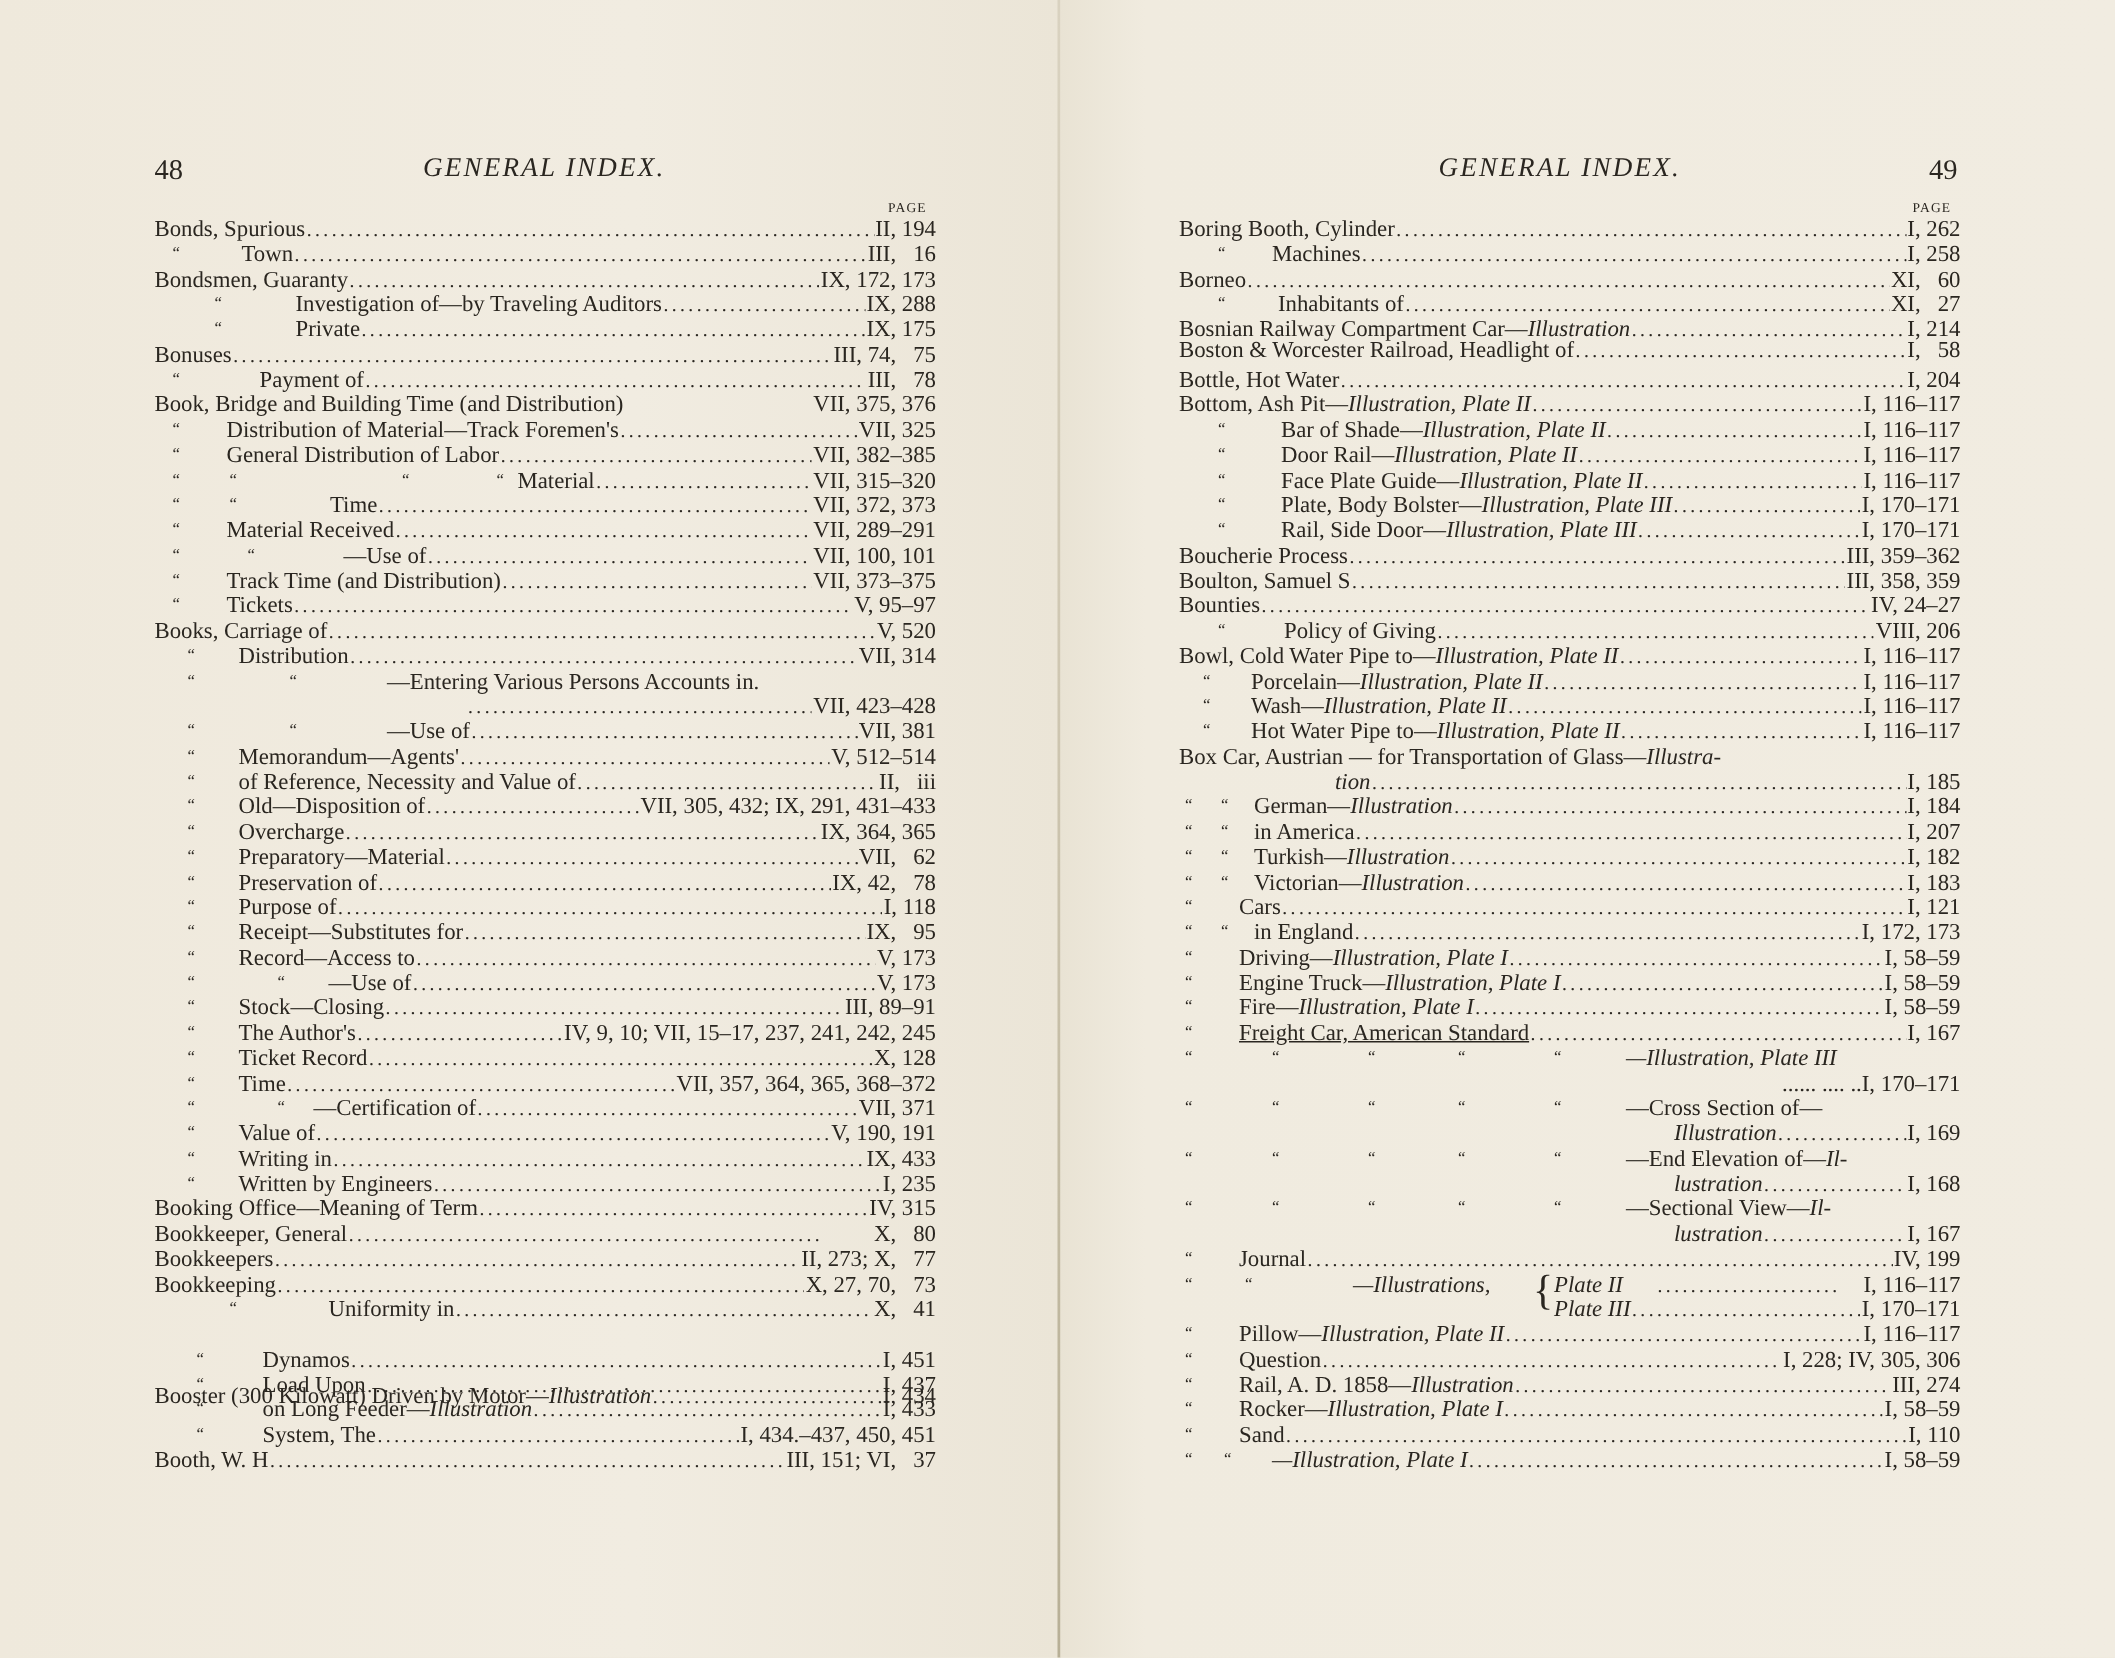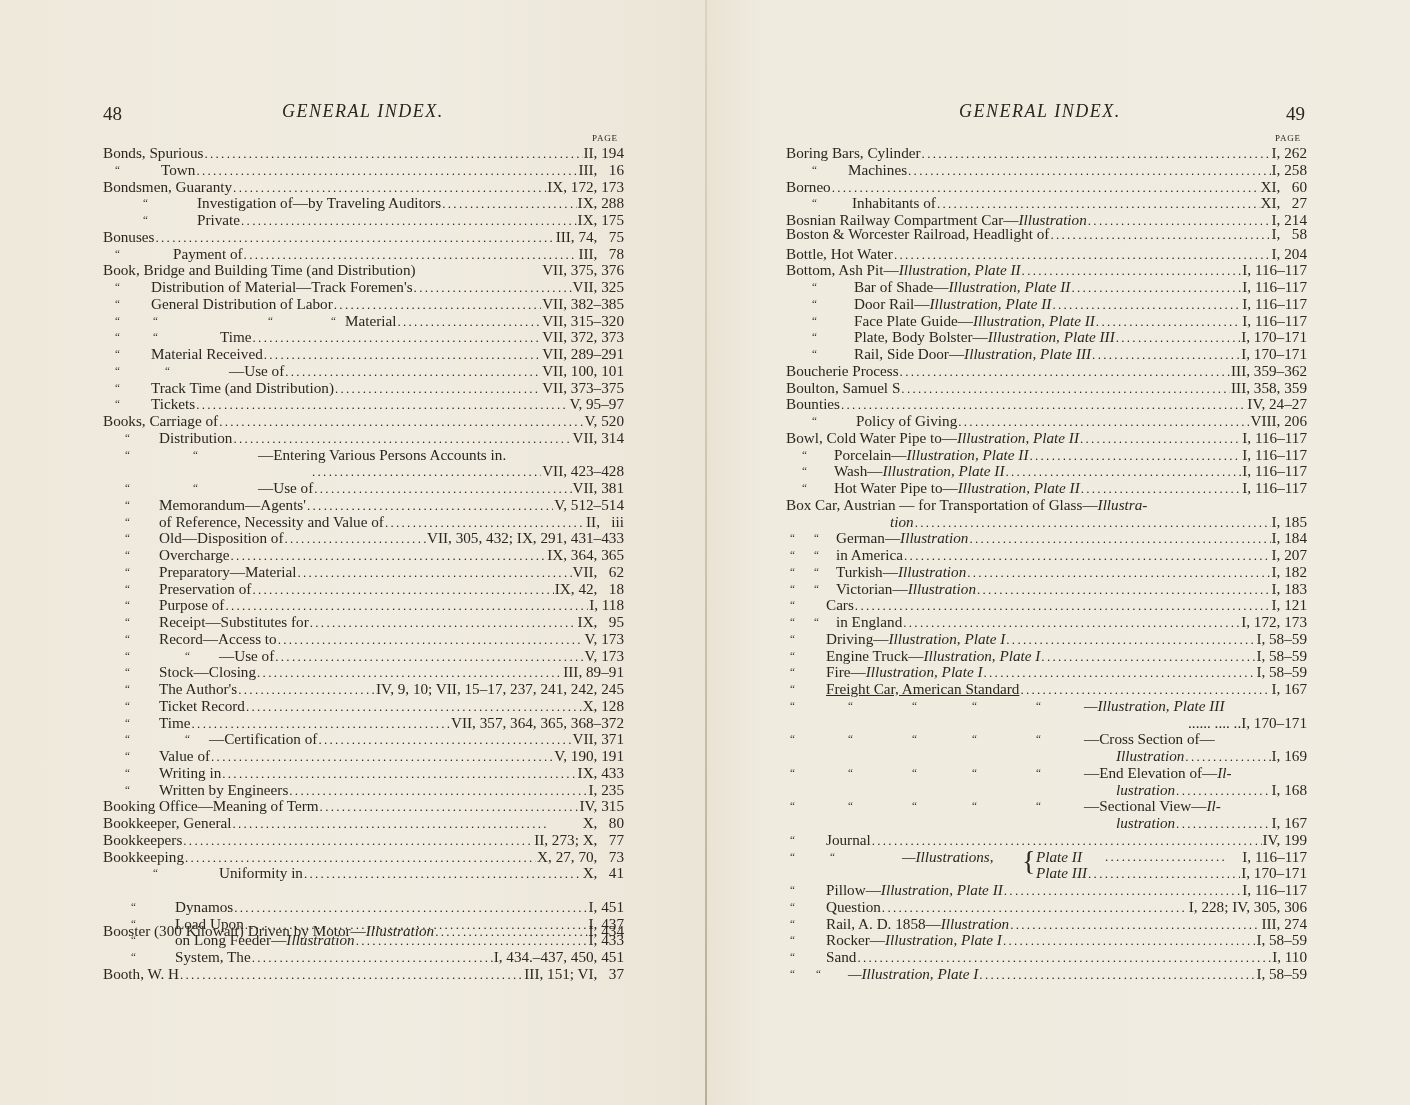--- a/index.html
+++ b/index.html
@@ -207,21 +207,21 @@
         <div class="line" style="top: 418.75px; width: 100%;">
           <span class="ditto" style="position: absolute; left: 22px;">“</span>
           <span class="txt" style="padding-left: 56px;"><span>Preparatory—Material</span></span>
           <span class="lead"></span>
           <span class="ref" style="white-space: pre;">VII,   62</span>
         </div>
         <div class="line" style="top: 435.5px; width: 100%;">
           <span class="ditto" style="position: absolute; left: 22px;">“</span>
           <span class="txt" style="padding-left: 56px;"><span>Preservation of</span></span>
           <span class="lead"></span>
-          <span class="ref" style="white-space: pre;">IX, 42,   18</span>
+          <span class="ref" style="white-space: pre;">IX, 42,   78</span>
         </div>
         <div class="line" style="top: 452.25px; width: 100%;">
           <span class="ditto" style="position: absolute; left: 22px;">“</span>
           <span class="txt" style="padding-left: 56px;"><span>Purpose of</span></span>
           <span class="lead"></span>
           <span class="ref" style="white-space: pre;">I, 118</span>
         </div>
         <div class="line" style="top: 469px; width: 100%;">
           <span class="ditto" style="position: absolute; left: 22px;">“</span>
           <span class="txt" style="padding-left: 56px;"><span>Receipt—Substitutes for</span></span>
@@ -354,21 +354,21 @@
   </div>
 
   <div class="gutter"></div>
 
   <div class="page right">
     <div class="title" style="left:252px; top:101px;">GENERAL INDEX.</div>
     <div class="folio" style="left:579px; top:103px;">49</div>
     <div class="page-col-label" style="left:568px;">PAGE</div>
     <div class="entries" id="right-entries" style="left:79px; width:521px;">
         <div class="line" style="top: 0px; width: 100%;">
-          <span class="txt" style="padding-left: 0px;"><span>Boring Bars, Cylinder</span></span>
+          <span class="txt" style="padding-left: 0px;"><span>Boring Booth, Cylinder</span></span>
           <span class="lead"></span>
           <span class="ref" style="white-space: pre;">I, 262</span>
         </div>
         <div class="line" style="top: 16.75px; width: 100%;">
           <span class="ditto" style="position: absolute; left: 26px;">“</span>
           <span class="txt" style="padding-left: 62px;"><span>Machines</span></span>
           <span class="lead"></span>
           <span class="ref" style="white-space: pre;">I, 258</span>
         </div>
         <div class="line" style="top: 33.5px; width: 100%;">

